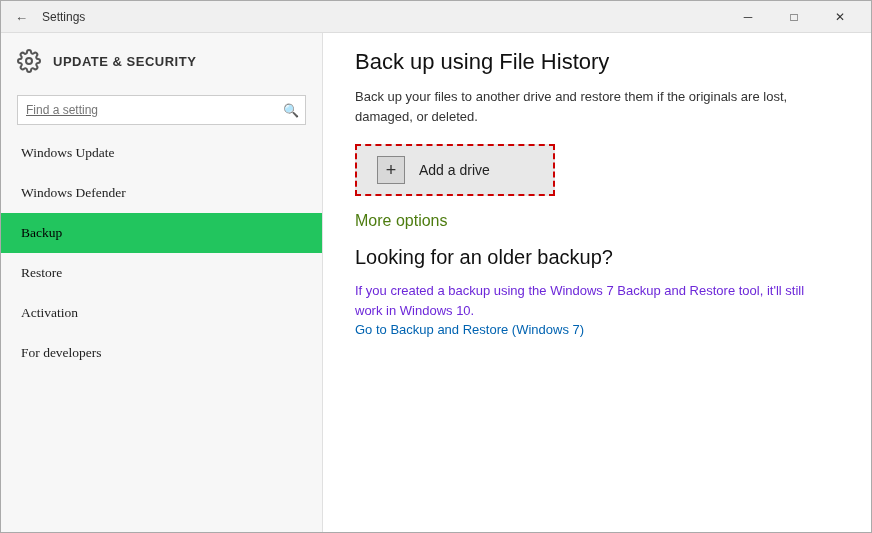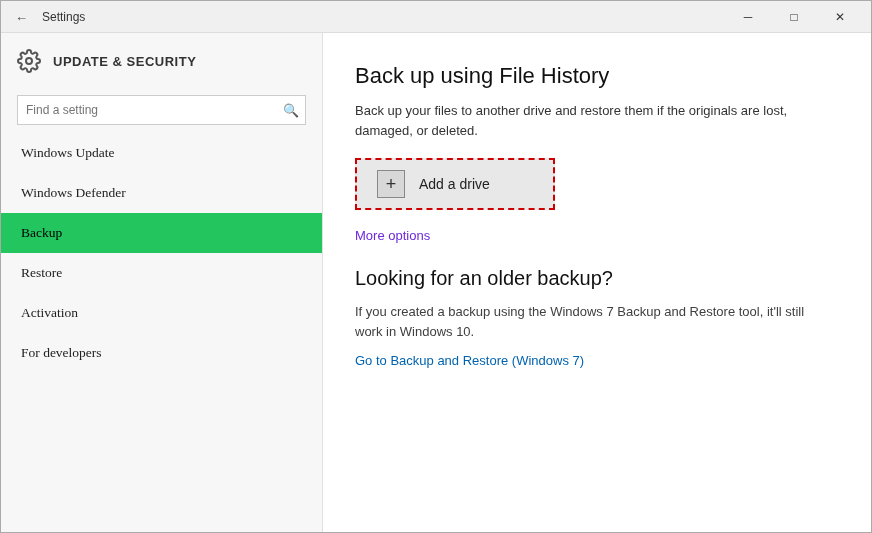--- a/index.html
+++ b/index.html
@@ -112,39 +112,40 @@
     }
     .search-box {
       width: 100%;
       height: 30px;
       border: 1px solid #ccc;
       padding: 0 28px 0 8px;
       font-size: 12px;
       color: #666;
       background: #fff;
       outline: none;
+      text-decoration: underline;
     }
     .search-container {
       position: relative;
       display: flex;
       align-items: center;
     }
     .search-icon-wrap {
       position: absolute;
       right: 6px;
       top: 50%;
       transform: translateY(-50%);
       color: #555;
       font-size: 13px;
     }
 
     
     .content {
       flex: 1;
-      padding: 30px 32px;
+      padding: 16px 32px;
       overflow-y: auto;
       background: #fff;
     }
 
     .section-title {
       font-size: 22px;
       font-weight: 300;
       color: #111;
       margin-bottom: 12px;
     }
@@ -181,40 +182,39 @@
       background: #d8d8d8;
       display: flex;
       align-items: center;
       justify-content: center;
       font-size: 18px;
       color: #333;
       flex-shrink: 0;
     }
 
     .more-options-link {
-      font-size: 13px;
-      color: #6d28d9;
+      font-size: 16px;
+      color: #4d7c0f;
       text-decoration: none;
       cursor: pointer;
       display: inline-block;
-      margin-bottom: 24px;
+      margin-bottom: 16px;
     }
 
     .section-title2 {
       font-size: 20px;
       font-weight: 300;
       color: #111;
       margin-bottom: 12px;
     }
 
     .section-desc2 {
       font-size: 13px;
-      color: #404040;
+      color: #6d28d9;
       line-height: 1.5;
-      margin-bottom: 10px;
       max-width: 460px;
     }
 
     .go-backup-link {
       font-size: 13px;
       color: #0063b1;
       text-decoration: none;
       cursor: pointer;
       display: inline-block;
     }

